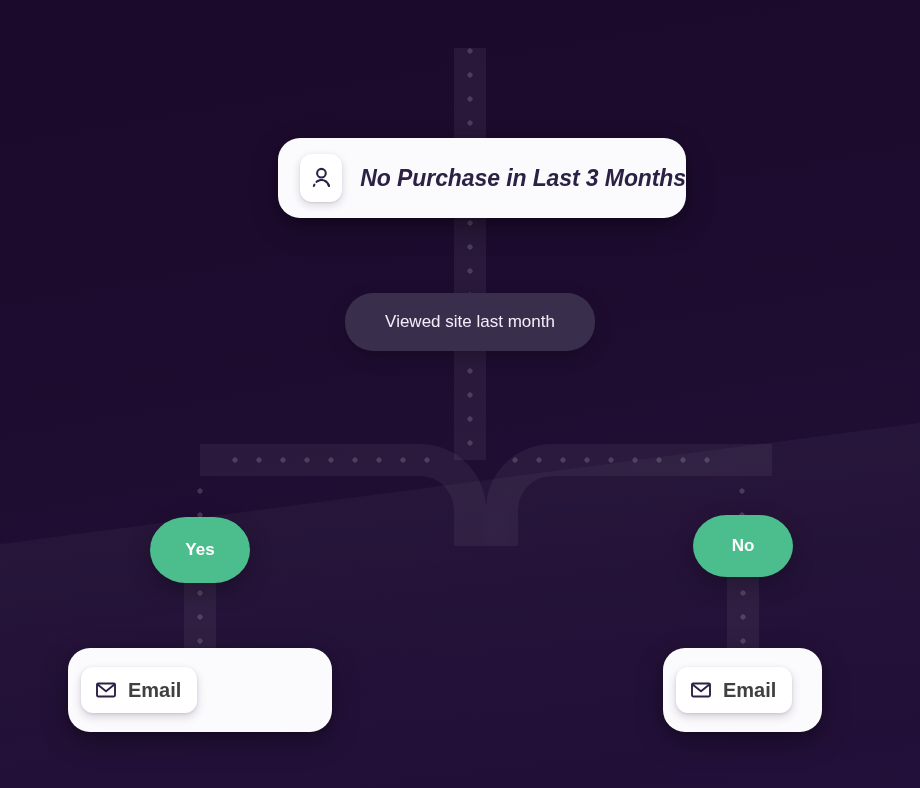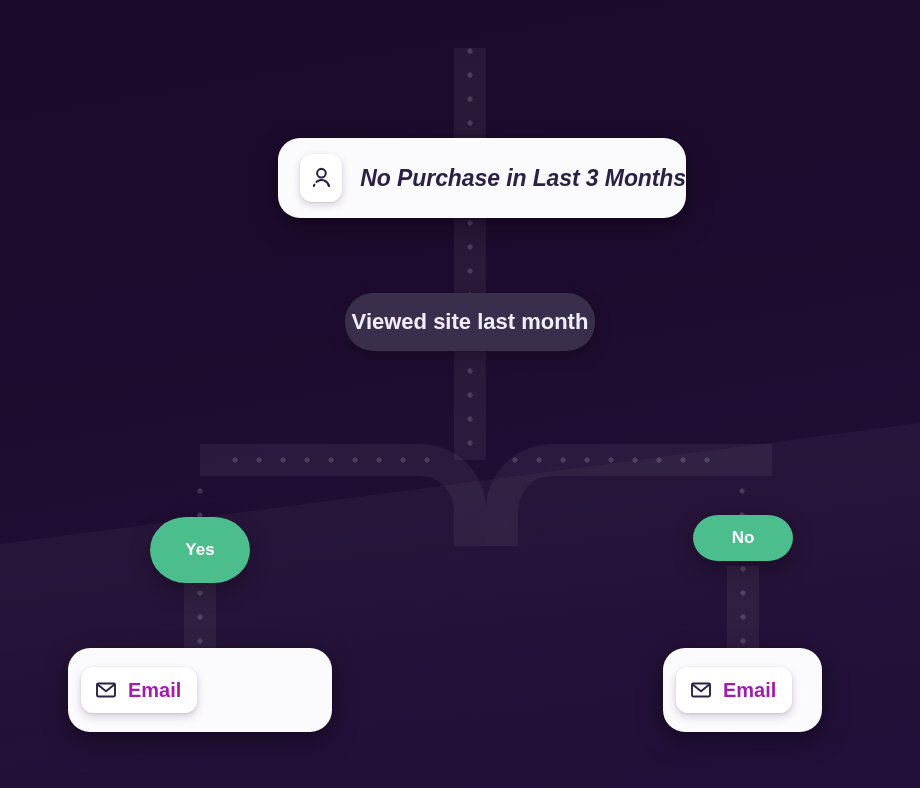--- a/index.html
+++ b/index.html
@@ -86,22 +86,22 @@
     position: absolute;
     background: #3a2e4d;
     border-radius: 28px;
     display: flex;
     align-items: center;
     justify-content: center;
     box-shadow: 0 6px 18px rgba(0,0,0,0.22);
   }
   .cond-pill span {
     color: #f2eef7;
-    font-size: 22px;
-    font-weight: bold;
+    font-size: 17px;
+    font-weight: normal;
     white-space: nowrap;
   }
 
   
   .branch-pill {
     position: absolute;
     background: #4cbd8d;
     border-radius: 50px / 46px;
     display: flex;
     align-items: center;
@@ -118,21 +118,21 @@
   .chip {
     background: #ffffff;
     border-radius: 12px;
     box-shadow: 0 4px 10px rgba(40,20,70,0.16), 0 1px 3px rgba(40,20,70,0.12);
     display: flex;
     align-items: center;
     gap: 10px;
     padding: 11px 16px 11px 13px;
   }
   .chip-label {
-    color: #a21caf;
+    color: #404040;
     font-size: 20px;
     font-weight: bold;
     white-space: nowrap;
   }
   .chip-row {
     display: flex;
     gap: 10px;
     padding: 0 13px;
   }
 </style>
@@ -197,21 +197,21 @@
   </div>
 
   <div class="cond-pill" style="left:345px; top:293px; width:250px; height:58px;">
     <span>Viewed site last month</span>
   </div>
 
   <div class="branch-pill" style="left:150px; top:517px; width:100px; height:66px;">
     <span>Yes</span>
   </div>
 
-  <div class="branch-pill" style="left:693px; top:515px; width:100px; height:46px;">
+  <div class="branch-pill" style="left:693px; top:515px; width:100px; height:62px;">
     <span>No</span>
   </div>
 
   <div class="card" style="left:68px; top:648px; width:264px; height:84px; padding:0;">
     <div class="chip-row">
       <div class="chip">
         <svg width="24" height="24" viewBox="0 0 24 24" fill="none">
           <rect x="3" y="5.5" width="18" height="13" rx="1.2" stroke="#2b2145" stroke-width="1.9"></rect>
           <path d="M3.6 6.4 12 13.2l8.4-6.8" stroke="#2b2145" stroke-width="1.9" stroke-linecap="round" stroke-linejoin="round"></path>
         </svg>

